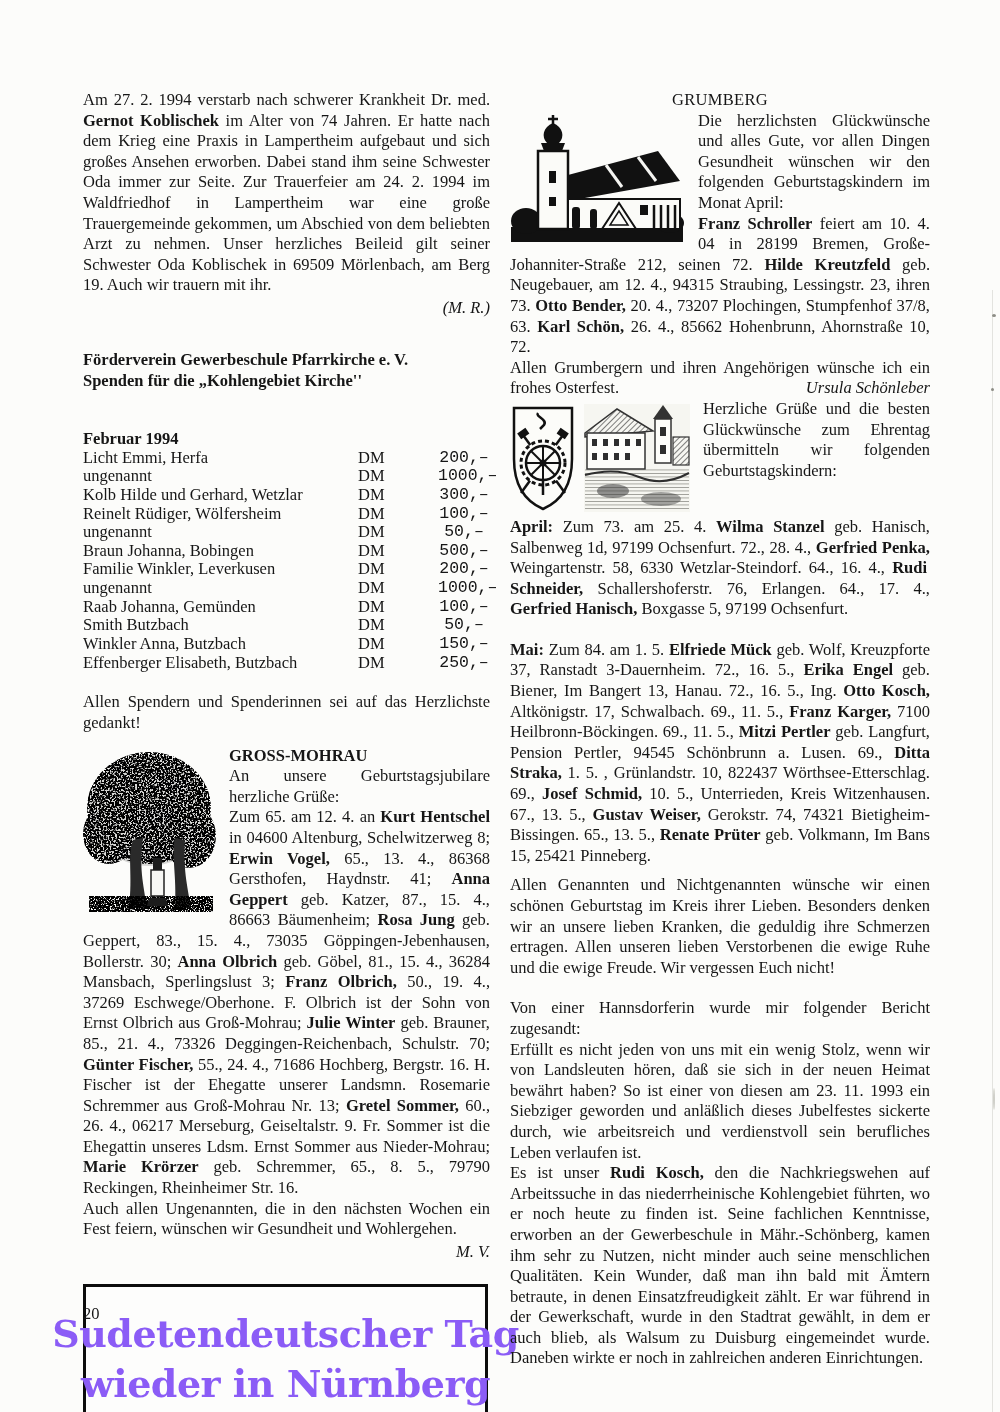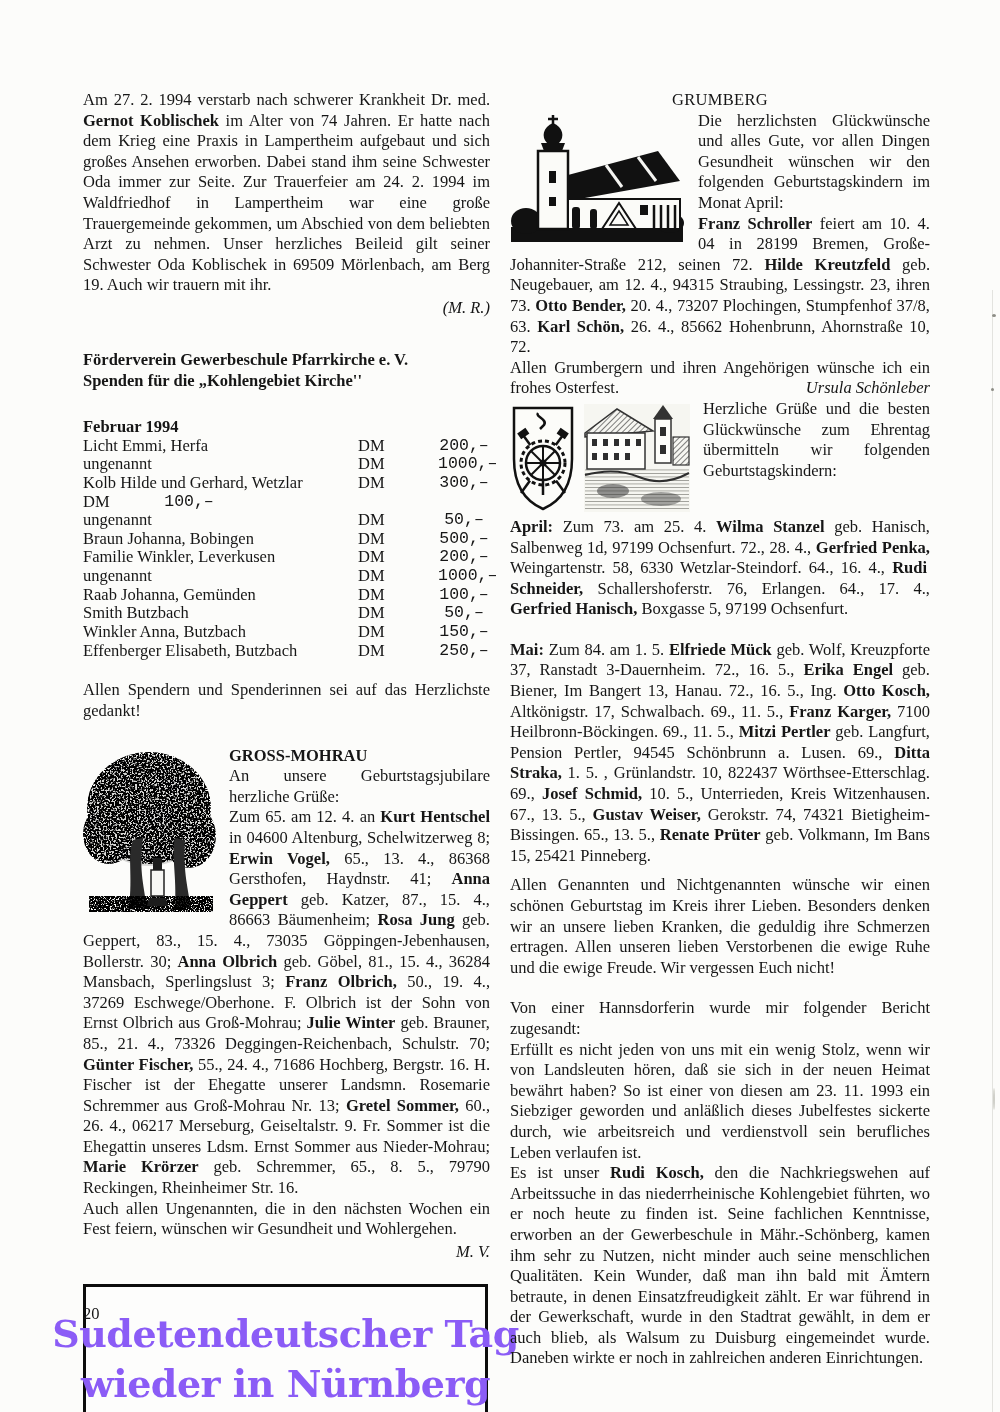--- a/index.html
+++ b/index.html
@@ -12,21 +12,21 @@
   .cols{position:absolute;top:90px;left:83px;display:flex;gap:20px;}
   .col-left{width:407px;}
   .col-right{width:420px;}
   p{margin:0;text-align:justify;}
   .b{font-weight:bold;}
   .sig-right{text-align:right;font-style:italic;margin-top:2px;}
   .fr{float:right;font-style:italic;}
   .head-bold{font-weight:bold;}
   .head-center{font-weight:normal;text-align:center;letter-spacing:.3px;}
   .mt-heading{margin-top:30px;line-height:21px;}
-  .mt-block{margin-top:26px;}
+  .mt-block{margin-top:38px;}
   .drow{display:flex;line-height:18.65px;gap:44px;}
   .drow .donor{flex:1;}
   .drow .cur{width:36px;}
   .drow .amt{width:52px;text-align:center;font-family:Liberation Mono, monospace;}
   .tree-fig{float:left;margin:2px 10px 2px 0;}
   .church-fig{float:left;margin:2px 12px 2px 0;}
   .hann-figs{float:left;margin:4px 12px 4px 0;display:flex;gap:7px;align-items:flex-start;}
   .gm-head{font-weight:bold;margin-top:24px;}
   .clearp{clear:both;}
   .gap-top{margin-top:20px;}
@@ -72,20 +72,21 @@
           <span class="donor">ungenannt</span>
           <span class="cur">DM</span>
           <span class="amt">1000,–</span>
         </div>
       <div class="drow">
           <span class="donor">Kolb Hilde und Gerhard, Wetzlar</span>
           <span class="cur">DM</span>
           <span class="amt">300,–</span>
         </div>
       <div class="drow">
+          <span class="donor">Reinelt Rüdiger, Wölfersheim</span>
           <span class="cur">DM</span>
           <span class="amt">100,–</span>
         </div>
       <div class="drow">
           <span class="donor">ungenannt</span>
           <span class="cur">DM</span>
           <span class="amt">50,–</span>
         </div>
       <div class="drow">
           <span class="donor">Braun Johanna, Bobingen</span>
@@ -119,21 +120,21 @@
         </div>
       <div class="drow">
           <span class="donor">Effenberger Elisabeth, Butzbach</span>
           <span class="cur">DM</span>
           <span class="amt">250,–</span>
         </div>
     </div>
 
     <p class="gap-top">Allen Spendern und Spenderinnen sei auf das Herzlichste gedankt!</p>
 
-    <div style="margin-top:24px">
+    <div style="margin-top:12px">
       <svg class="tree-fig" width="136" height="168" viewBox="0 0 136 168" aria-hidden="true">
         <defs>
           <filter id="stip" x="-10%" y="-10%" width="120%" height="120%">
             <feTurbulence type="fractalNoise" baseFrequency="0.55" numOctaves="2" seed="7" result="n"></feTurbulence>
             <feColorMatrix in="n" type="matrix" values="0 0 0 0 0  0 0 0 0 0  0 0 0 0 0  0 0 0 9 -3.4" result="t"></feColorMatrix>
             <feComposite in="t" in2="SourceGraphic" operator="in"></feComposite>
           </filter>
           <filter id="stip2" x="-10%" y="-10%" width="120%" height="120%">
             <feTurbulence type="fractalNoise" baseFrequency="0.8" numOctaves="2" seed="11" result="n"></feTurbulence>
             <feColorMatrix in="n" type="matrix" values="0 0 0 0 0  0 0 0 0 0  0 0 0 0 0  0 0 0 9 -3.0" result="t"></feColorMatrix>

